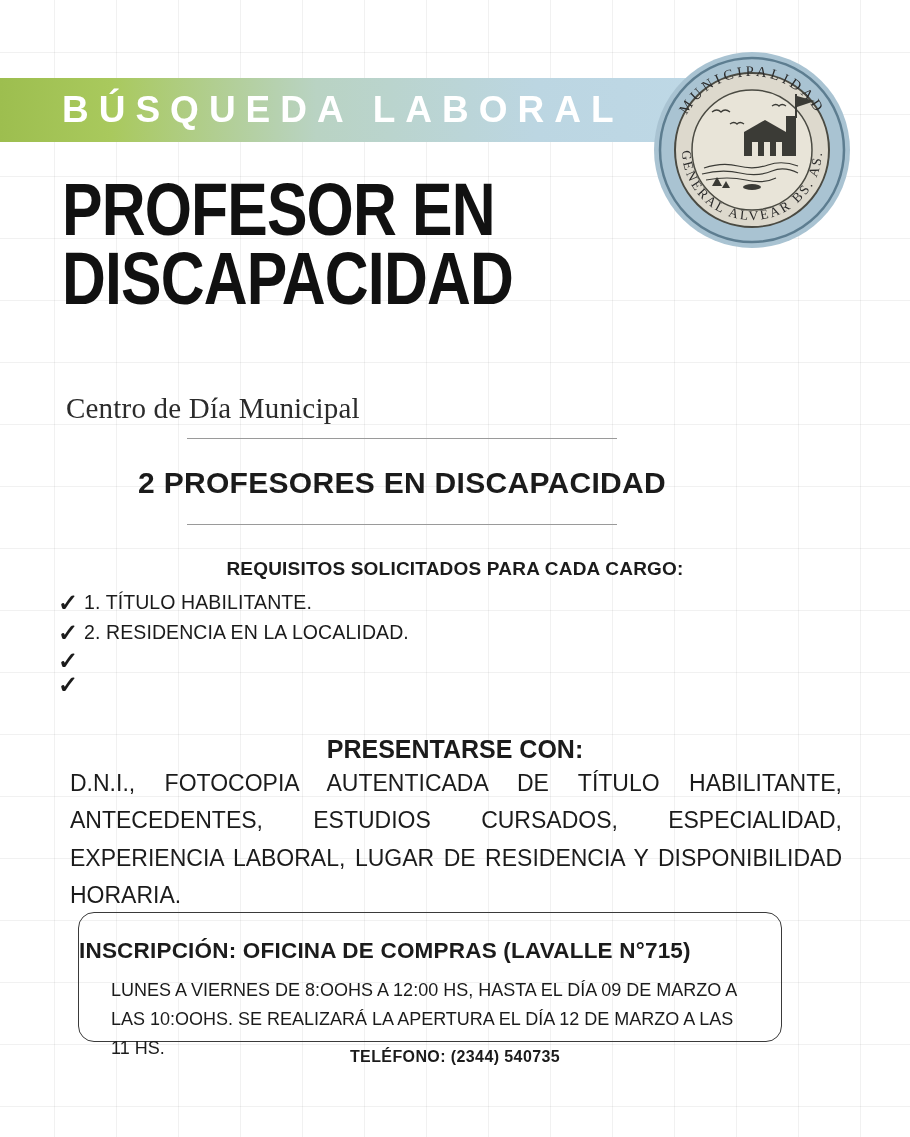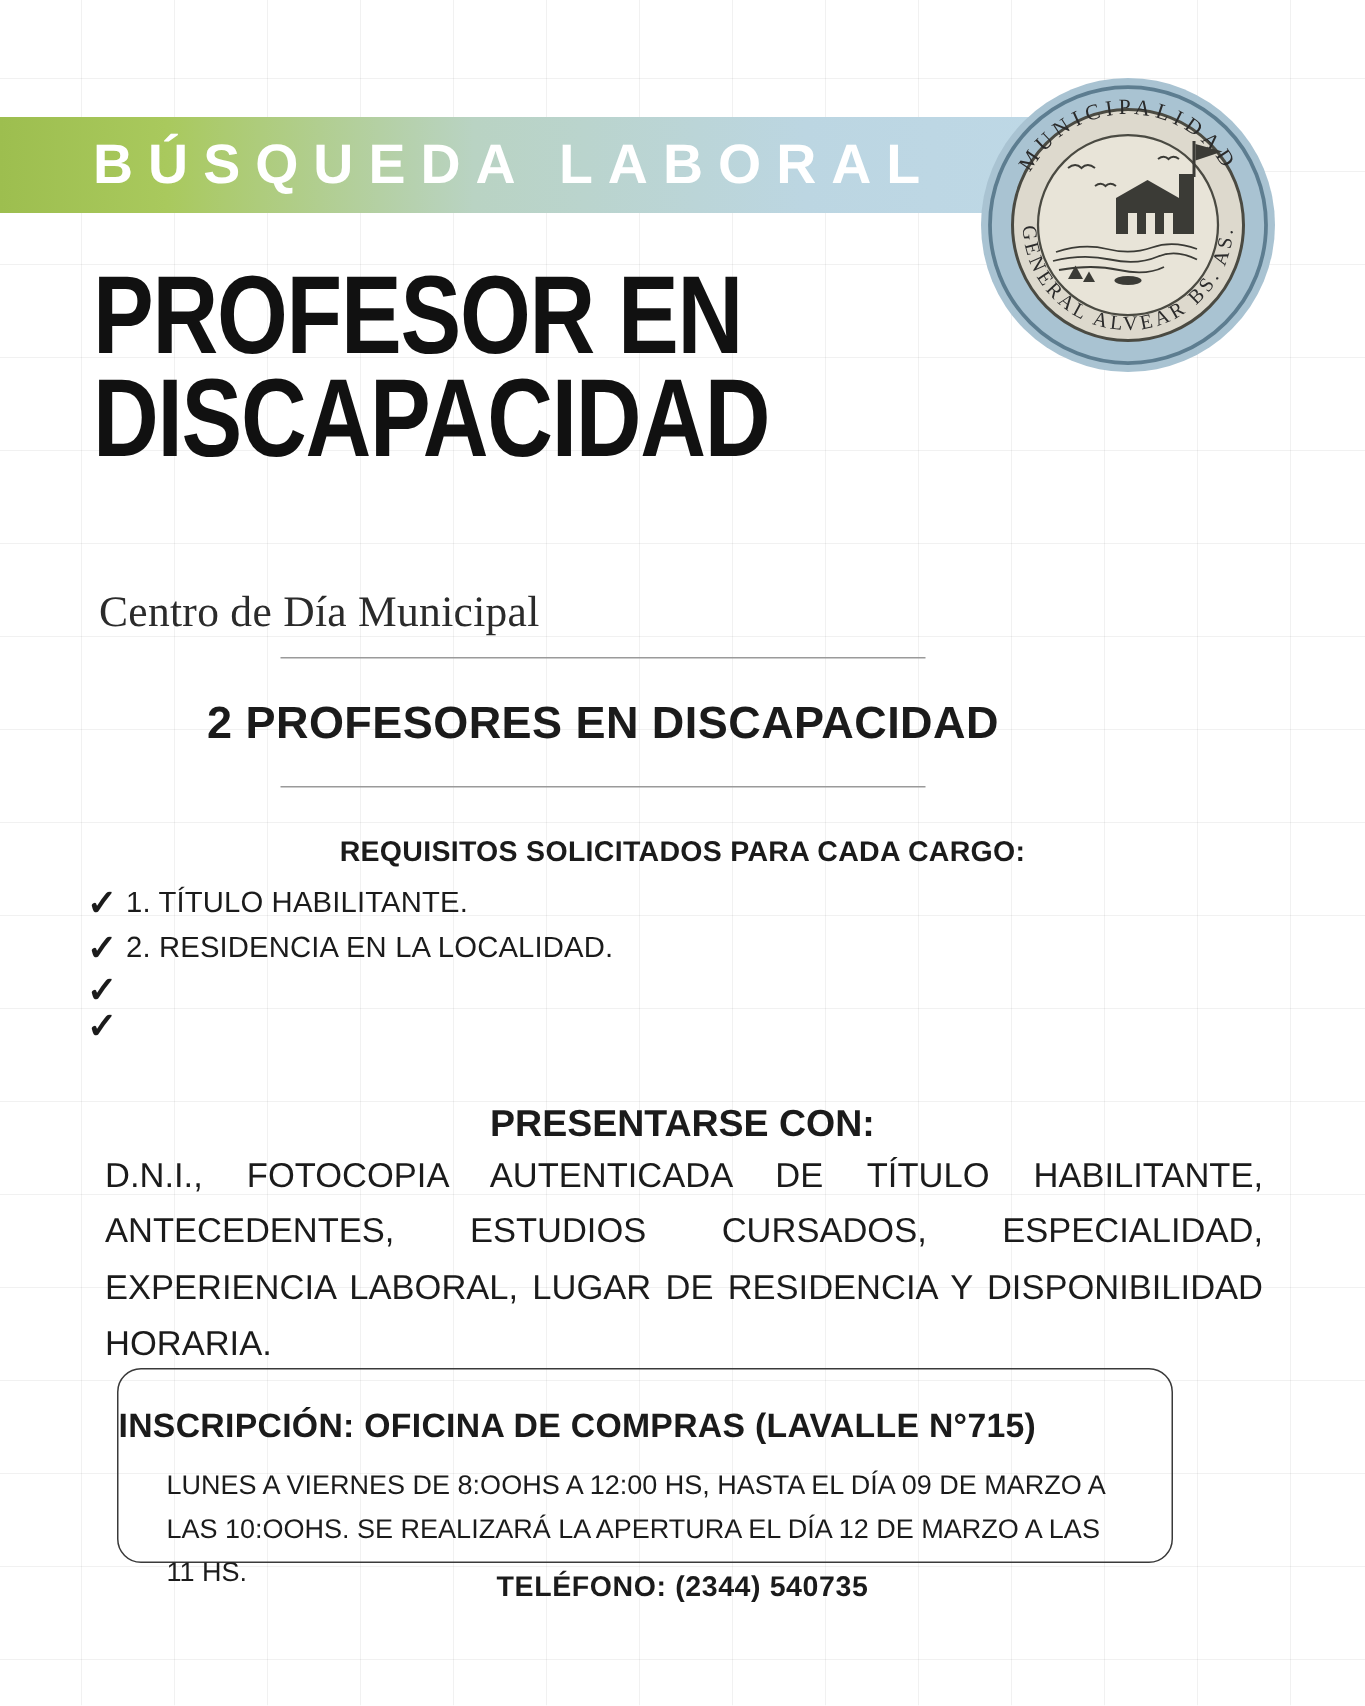--- a/index.html
+++ b/index.html
@@ -202,21 +202,21 @@
     padding: 0 32px;
   }
 
   
   .phone {
     position: absolute;
     left: 0;
     top: 1048px;
     width: 910px;
     text-align: center;
-    font-size: 19px;
+    font-size: 16px;
     font-weight: bold;
     letter-spacing: 0.4px;
   }
 </style>
 </head>
 <body>
 
 <div class="page">
   <div class="grid-bg"></div>
 

